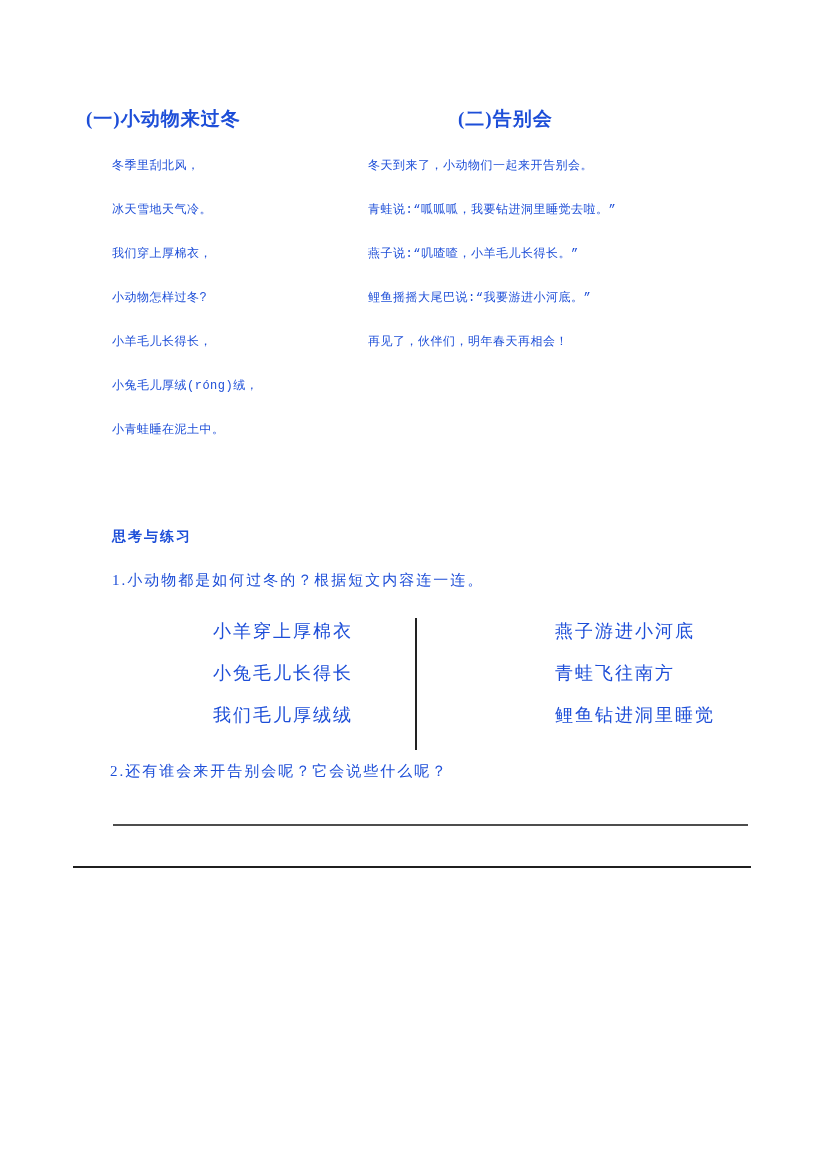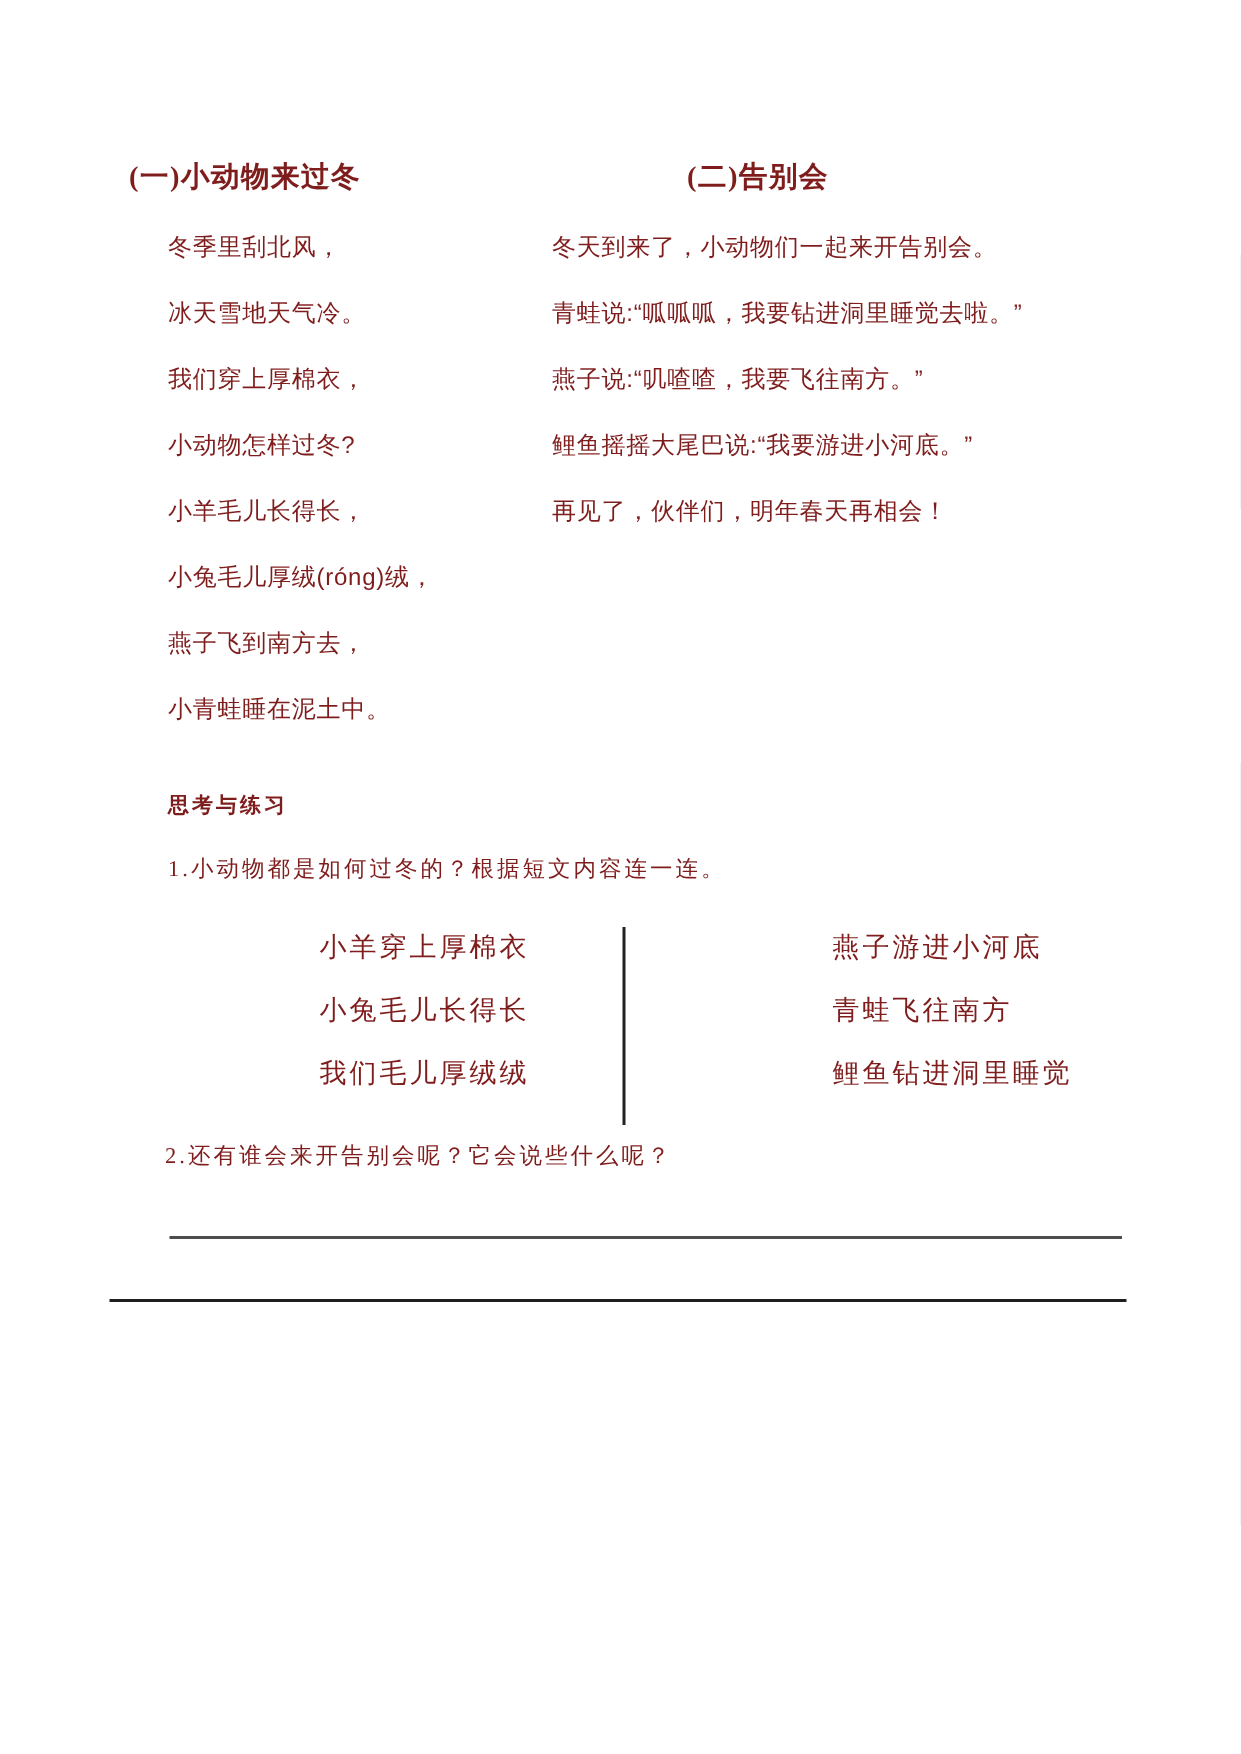--- a/index.html
+++ b/index.html
@@ -5,21 +5,21 @@
   * { margin: 0; padding: 0; box-sizing: border-box; }
   html, body { background: #e8e8e8; }
   body { font-family: "Liberation Serif", serif; }
 
   .page {
     position: relative;
     width: 827px;
     height: 1169px;
     margin: 0 auto;
     background: #ffffff;
-    color: #7f1d1d;
+    color: #1d4ed8;
     overflow: hidden;
   }
 
   
   .col-title {
     position: absolute;
     top: 106px;
     font-size: 19px;
     line-height: 26px;
     font-weight: bold;
@@ -30,24 +30,24 @@
   .title-left  { left: 86px; }
   .title-right { left: 458px; }
 
   
   .kai-block {
     position: absolute;
     top: 144px;
     white-space: nowrap;
   }
   .kai-block p {
-    font-size: 16px;
+    font-size: 12px;
     line-height: 44px;
     letter-spacing: 0.5px;
-    font-family: Liberation Sans, sans-serif;
+    font-family: Liberation Mono, monospace;
   }
   .poem    { left: 112px; }
   .passage { left: 368px; }
 
   
   .song {
     font-size: 15px;
     letter-spacing: 2px;
     font-family: "Liberation Serif", serif;
     white-space: nowrap;
@@ -104,28 +104,27 @@
   <div class="col-title title-left">(一)小动物来过冬</div>
   <div class="col-title title-right">(二)告别会</div>
 
   <div class="kai-block poem">
     <p>冬季里刮北风，</p>
     <p>冰天雪地天气冷。</p>
     <p>我们穿上厚棉衣，</p>
     <p>小动物怎样过冬?</p>
     <p>小羊毛儿长得长，</p>
     <p>小兔毛儿厚绒(róng)绒，</p>
-    <p>燕子飞到南方去，</p>
     <p>小青蛙睡在泥土中。</p>
   </div>
 
   <div class="kai-block passage">
     <p>冬天到来了，小动物们一起来开告别会。</p>
     <p>青蛙说:“呱呱呱，我要钻进洞里睡觉去啦。”</p>
-    <p>燕子说:“叽喳喳，我要飞往南方。”</p>
+    <p>燕子说:“叽喳喳，小羊毛儿长得长。”</p>
     <p>鲤鱼摇摇大尾巴说:“我要游进小河底。”</p>
     <p>再见了，伙伴们，明年春天再相会！</p>
   </div>
 
   <div class="exercise-heading">思考与练习</div>
 
   <div class="song question-1">1.小动物都是如何过冬的？根据短文内容连一连。</div>
 
   <div class="match-table match-left">
     <div class="match-row">

